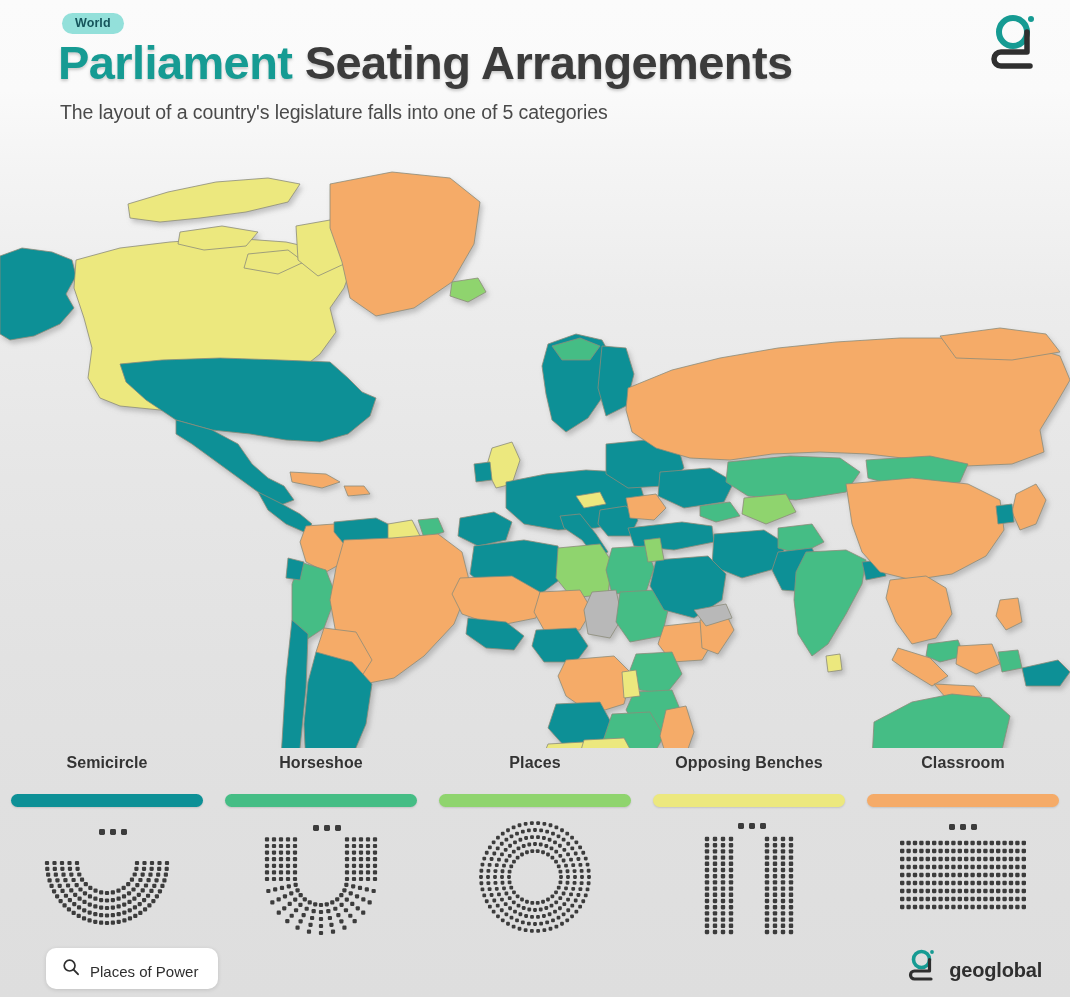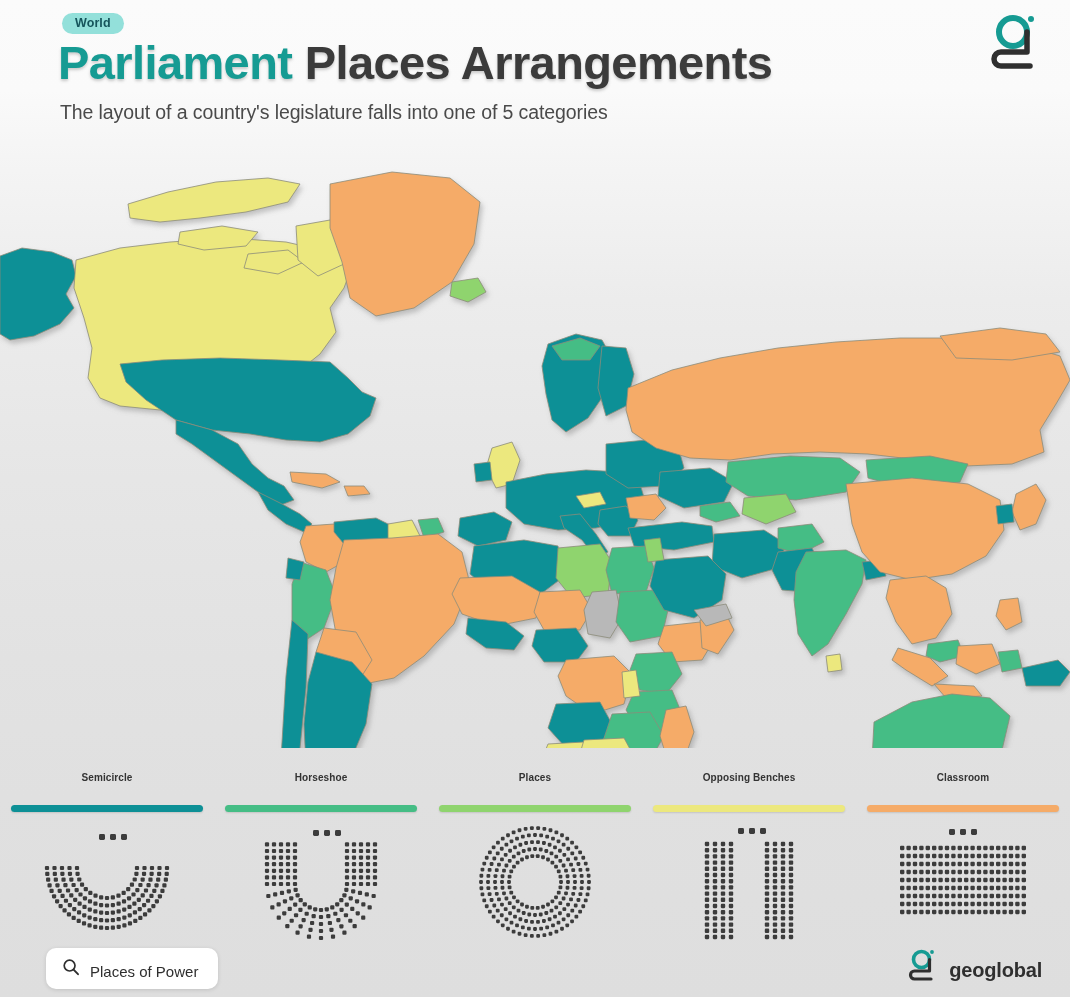--- a/index.html
+++ b/index.html
@@ -51,22 +51,22 @@
 
   
   .legend {
     position:absolute; left:0; top:752px; width:1070px; height:190px;
     display:flex;
   }
   .legend-col {
     flex:1 1 0; display:flex; flex-direction:column; align-items:center;
   }
   .legend-label {
-    font-size:10px; font-weight:bold; color:#333; letter-spacing:.1px;
-    margin-top:20px; white-space:nowrap;
+    font-size:16px; font-weight:bold; color:#333; letter-spacing:.1px;
+    margin-top:2px; white-space:nowrap;
   }
   .legend-bar {
     width:192px; height:13px; border-radius:7px; margin-top:22px;
     box-shadow: 0 1px 2px rgba(0,0,0,.13);
   }
   .legend-icon { margin-top:10px; width:200px; height:120px; }
   .legend-icon svg { display:block; width:100%; height:100%; }
 
   
   .footer { position:absolute; left:0; top:938px; width:1070px; height:59px; }
@@ -89,21 +89,21 @@
 </style>
 </head>
 <body>
 
 <div class="poster">
 
   <div class="header">
 
     <div class="badge">World</div>
 
-    <div class="title"><span class="t-accent">Parliament</span><span class="t-rest"> Places Arrangements</span></div>
+    <div class="title"><span class="t-accent">Parliament</span><span class="t-rest"> Seating Arrangements</span></div>
 
     <div class="subtitle">The layout of a country's legislature falls into one of 5 categories</div>
 
     <div class="brandmark">
       <svg viewBox="0 0 58 66" aria-hidden="true">
         <circle cx="29" cy="20" r="14" fill="none" stroke="#169b93" stroke-width="6"></circle>
         <circle cx="47" cy="7" r="3" fill="#169b93"></circle>
         <path d="M43 20 V40 H17 a7 7 0 0 0 0 14 H46" fill="none" stroke="#2f2f2f" stroke-width="5.5" stroke-linecap="round" stroke-linejoin="round"></path>
       </svg>
     </div>

